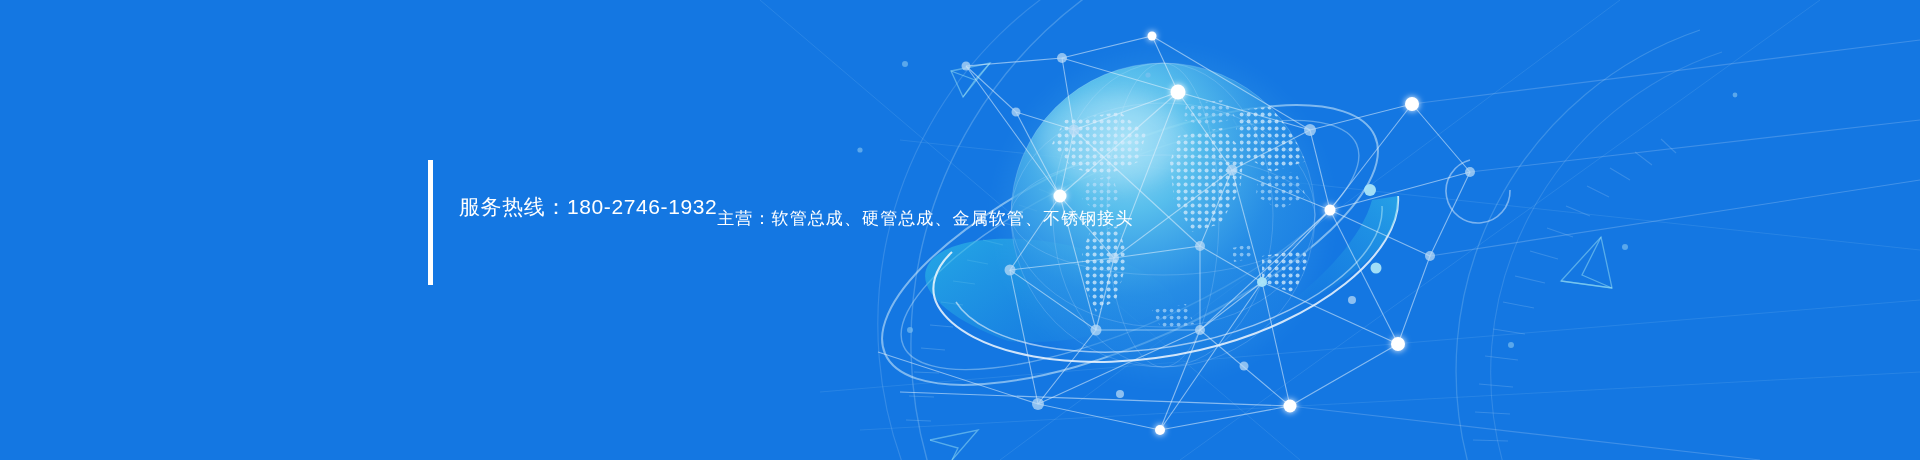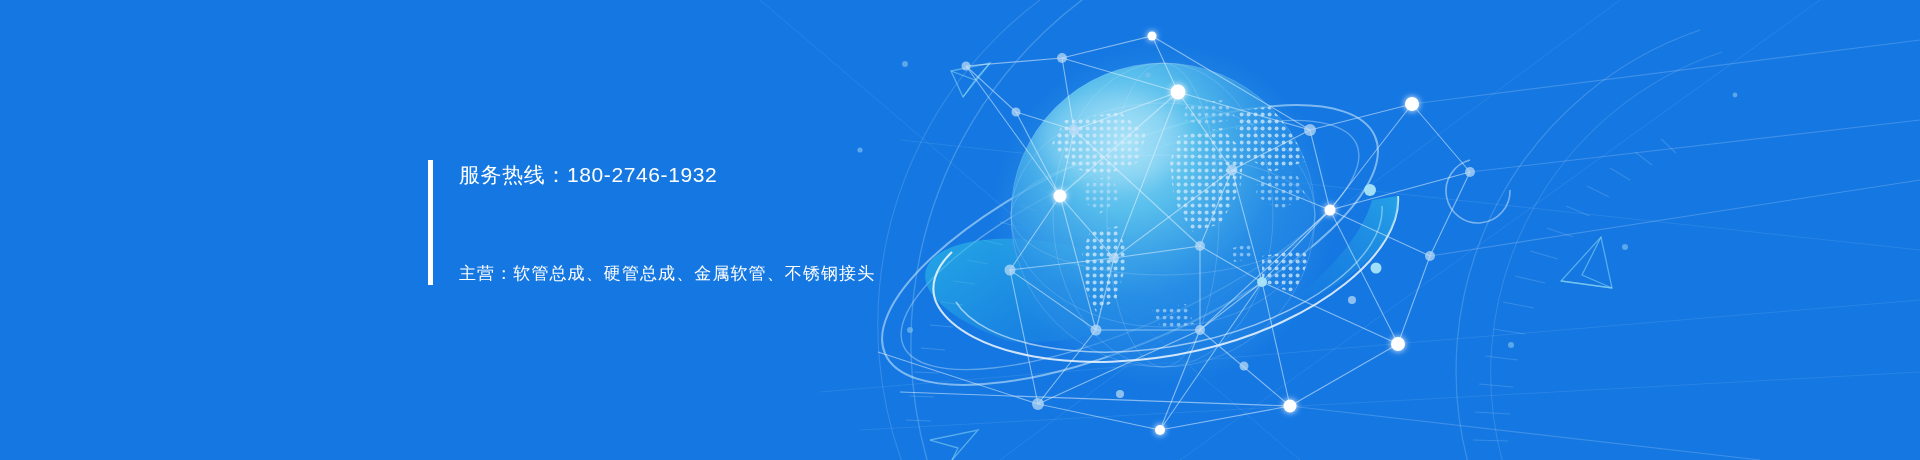--- a/index.html
+++ b/index.html
@@ -31,23 +31,24 @@
   }
   #accent-bar {
     width:5px;
     background:#ffffff;
     margin-right:26px;
     align-self:stretch;
     min-height:125px;
   }
   #text-lines {
     display:flex;
-    flex-direction:column;
-    justify-content:space-between;
+    flex-direction:row;
+    justify-content:flex-end;
     padding-top:2px;
+    margin-top:32px;
   }
   #hotline {
     color:#ffffff;
     font-size:21px;
     letter-spacing:0.6px;
     line-height:1.2;
     white-space:nowrap;
     font-weight:400;
   }
   #headline {

